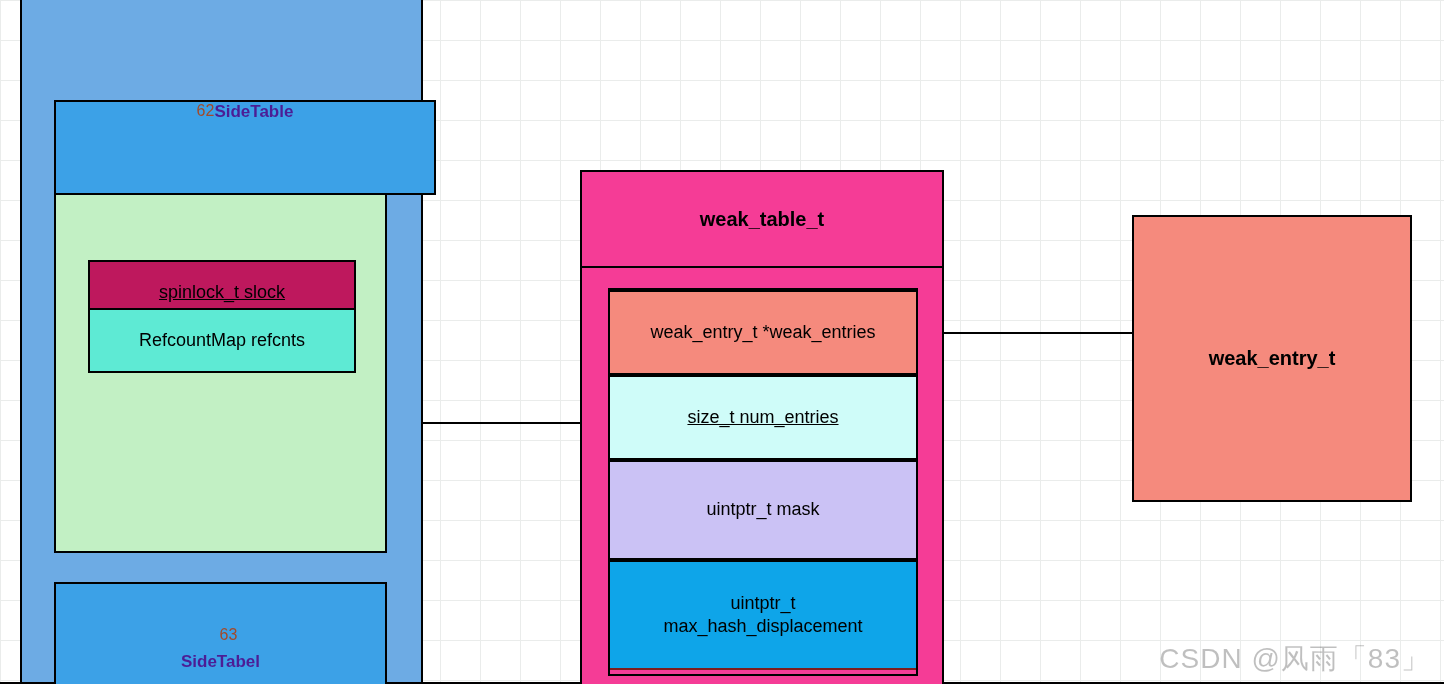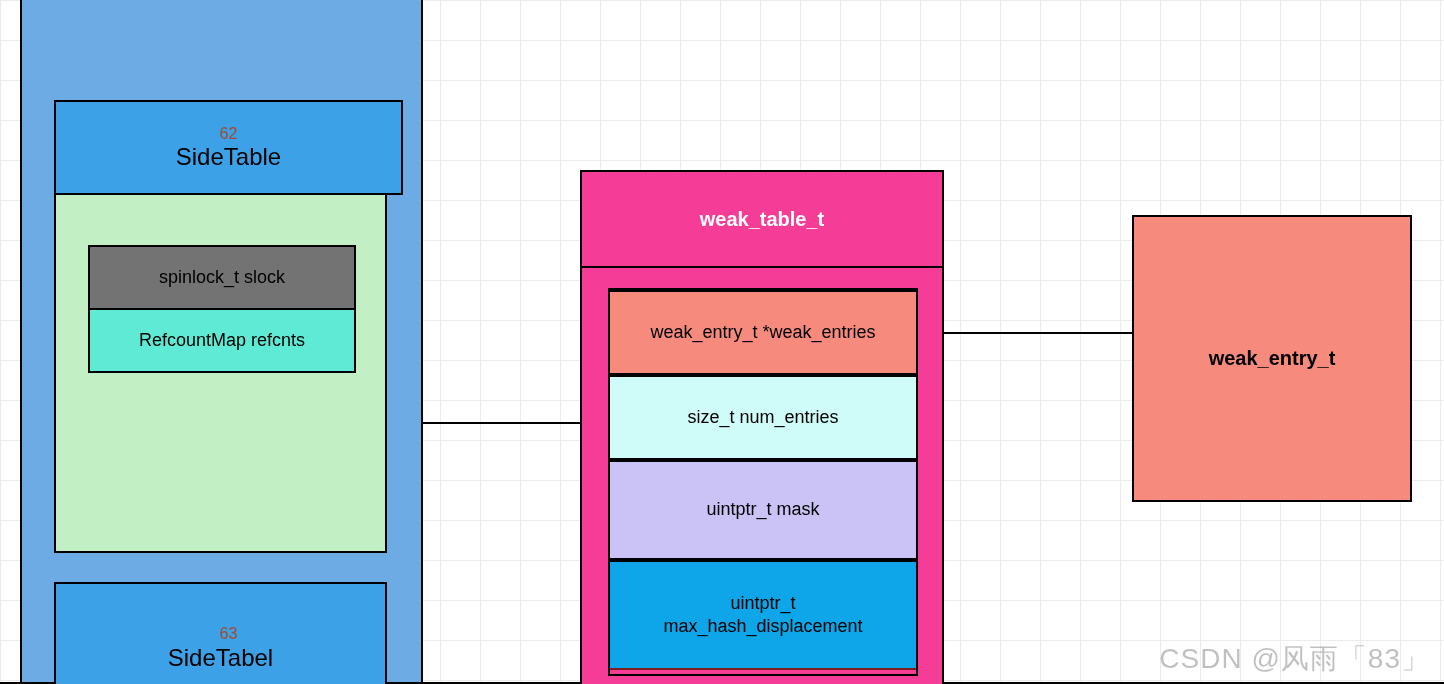--- a/index.html
+++ b/index.html
@@ -28,72 +28,72 @@
   }
   .box { position: absolute; border: 2px solid #000; }
 
   
   .sidecol {
     left: 20px; top: 0; width: 403px; height: 684px;
     background: #6dabe4;
     border-top: none;
   }
   .sidetable-header {
-    left: 54px; top: 100px; width: 349px; height: 95px;
+    left: 54px; top: 100px; width: 382px; height: 95px;
     background: #3ca1e7;
-    display: flex; flex-direction: column; justify-content: center;
+    display: flex; flex-direction: row; justify-content: center;
   }
   .sidetable-num { color: #a24a2a; font-size: 16px; text-align: center; }
-  .sidetable-title { font-size: 24px; font-weight: 400; color: #000000; text-align: center; }
+  .sidetable-title { font-size: 17px; font-weight: 700; color: #4c1d95; text-align: center; }
 
   .sidetable-body {
     left: 54px; top: 193px; width: 333px; height: 360px;
     background: #c2f0c4;
   }
   .field {
     position: absolute; left: 32px; width: 268px; height: 65px;
     border: 2px solid #000;
     display: flex; align-items: center; justify-content: center;
     font-size: 18px; color: #000;
   }
-  .f-slock   { top: 50px;  background: #737373; }
+  .f-slock   { top: 65px;  background: #be185d; text-decoration: underline; }
   .f-refcnts { top: 113px; background: #5eead4; }
   .f-wtable  { top: 176px; background: #f74aa6; }
 
   .sidetable2 {
     left: 54px; top: 582px; width: 333px; height: 102px;
     background: #3ca1e7;
     display: flex; flex-direction: column; justify-content: flex-end; padding-bottom: 0; border-bottom:none;
   }
-  .sidetable2 .sidetable-num { margin-bottom: 1px; padding-left: 16px; }
+  .sidetable2 .sidetable-num { margin-bottom: 8px; padding-left: 16px; }
   .sidetable2 .sidetable-title { margin-bottom: 12px; }
 
   
   .wt-header {
     left: 580px; top: 170px; width: 364px; height: 98px;
     background: #f53c96;
     display: flex; align-items: center; justify-content: center;
-    font-size: 20px; font-weight: 700; color: #ffffff;
+    font-size: 20px; font-weight: 700; color: #000000;
   }
   .wt-body {
     left: 580px; top: 266px; width: 364px; height: 418px;
     background: #f53c96;
     border-bottom: none;
   }
   .wt-inner {
     position: absolute; left: 26px; top: 20px; width: 310px; height: 388px;
     border: 2px solid #000;
   }
   .wt-field {
     position: absolute; left: 0; width: 100%; border: 2px solid #000; border-left:none; border-right:none;
     display: flex; align-items: center; justify-content: center;
     font-size: 18px; text-align: center; line-height: 1.3;
   }
   .wf-entries { top: 0;    height: 85px; background: #f58a7d; border-top:2px solid #000; }
-  .wf-numentries { top: 85px; height: 85px; background: #cffcf9; }
+  .wf-numentries { top: 85px; height: 85px; background: #cffcf9; text-decoration: underline; }
   .wf-mask { top: 170px; height: 100px; background: #cbc2f5; }
   .wf-maxhash { top: 270px; height: 110px; background: #0ea5e9; border-bottom:2px solid #7f1d1d;}
 
   
   .we-box {
     left: 1132px; top: 215px; width: 280px; height: 287px;
     background: #f58a7d;
     display: flex; align-items: center; justify-content: center;
     font-size: 20px; font-weight: 700; color: #000;
   }

